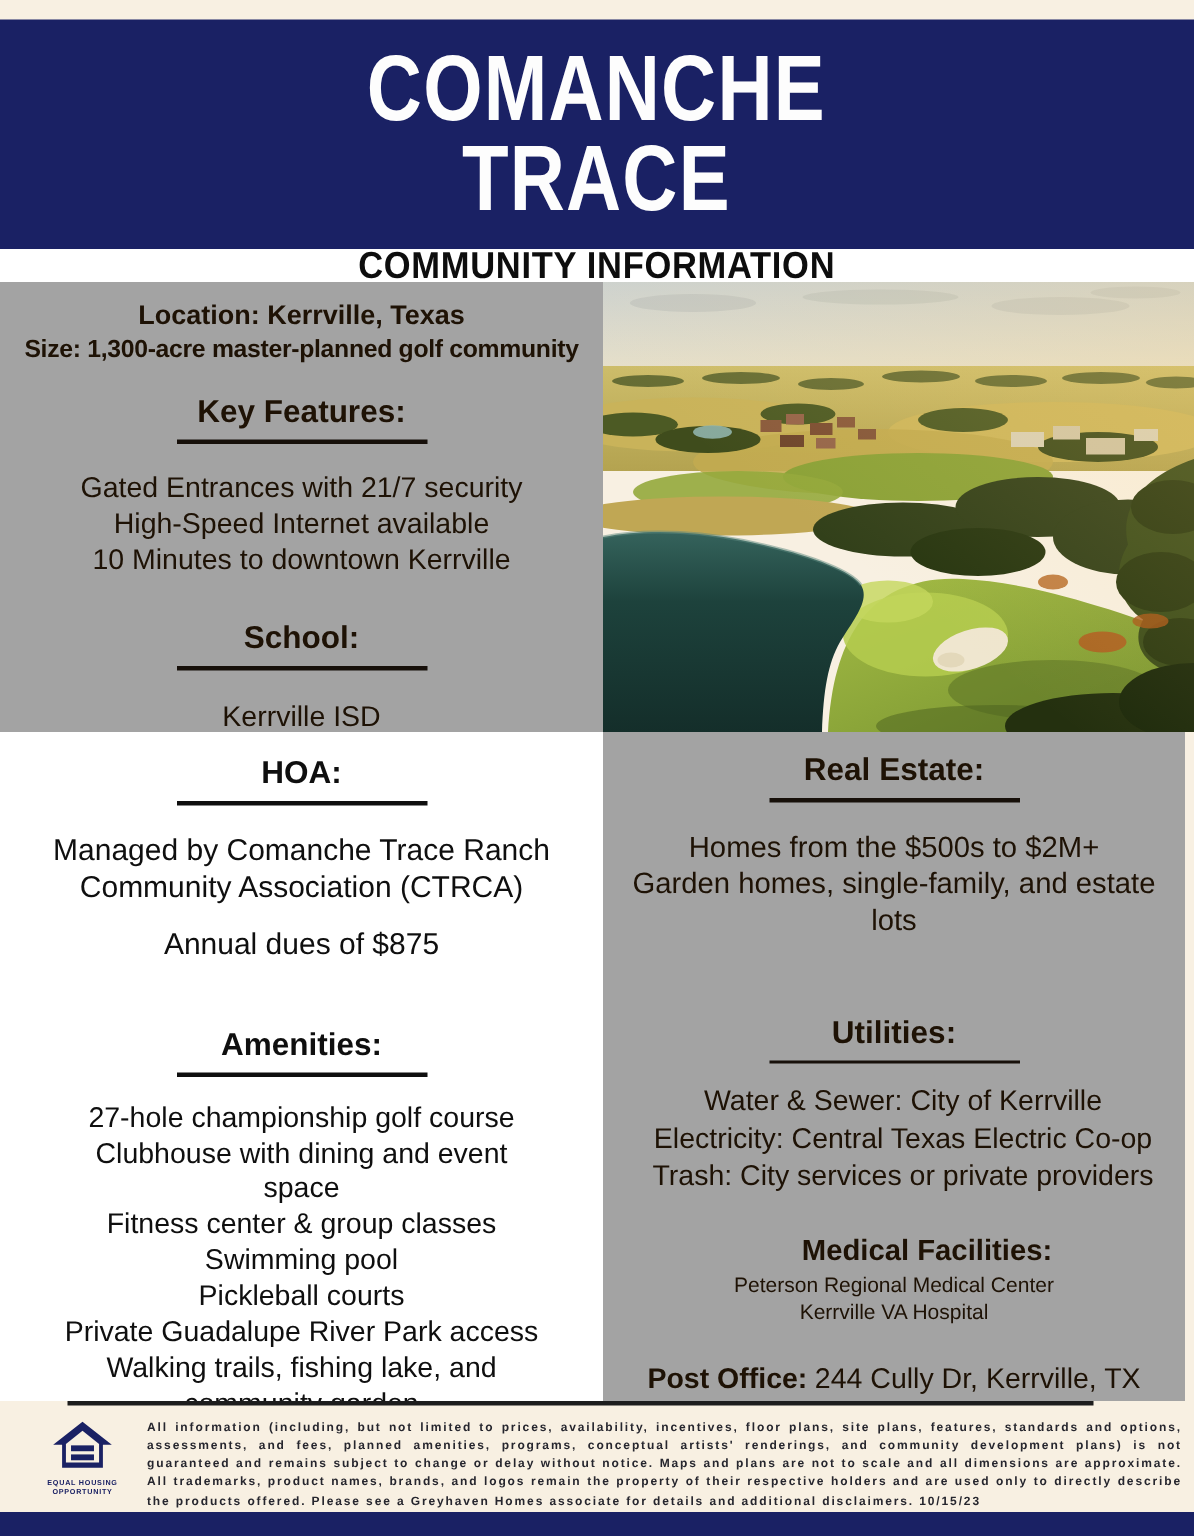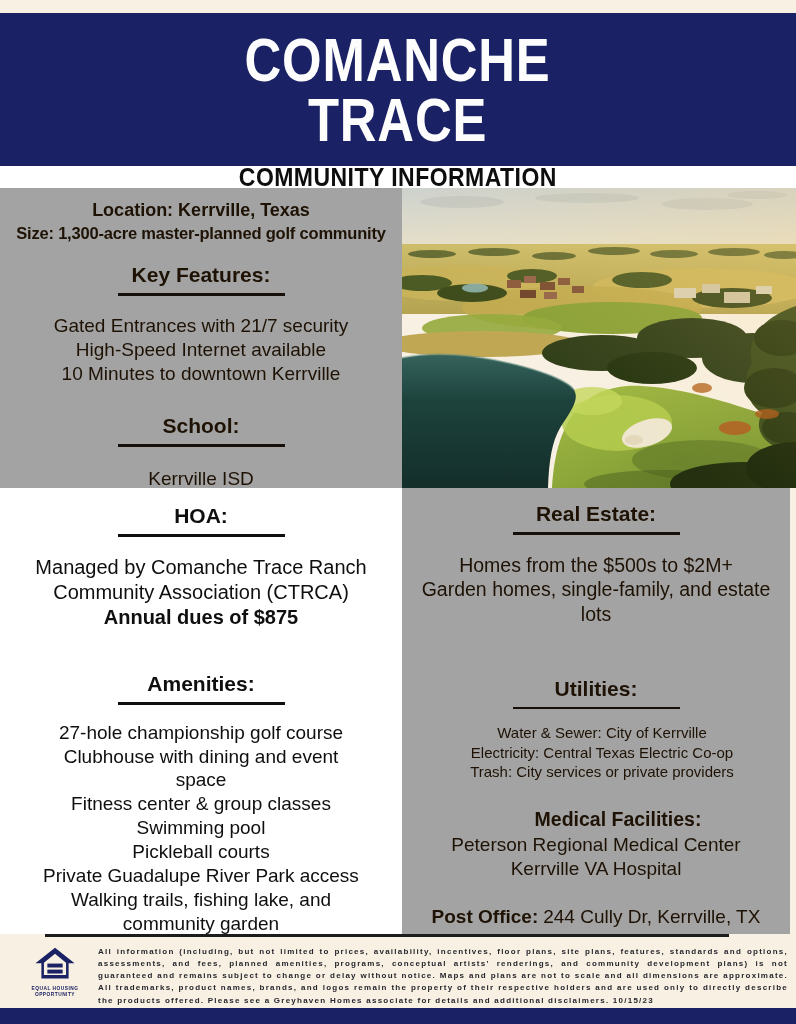--- a/index.html
+++ b/index.html
@@ -53,23 +53,23 @@
   .mt-school-lines { margin-top:20px; }
 
   .hoa-head { margin-top:16px; }
   .hoa-p { font-size:20px; line-height:1.26; width:342px; margin:18px auto 0; }
   .amen-head { margin-top:42px; }
   .amen-list { font-size:19px; line-height:1.26; width:320px; margin:16px auto 0; }
 
   .re-head { margin-top:14px; }
   .re-lines { font-size:19.5px; line-height:1.27; width:382px; margin:18px auto 0; }
   .util-head { margin-top:50px; }
-  .util-lines { font-size:15px; line-height:1.3; margin-top:14px;padding-left:12px; }
+  .util-lines { font-size:19px; line-height:1.3; margin-top:14px;padding-left:12px; }
   .med-head { font-size:19.5px; font-weight:700; margin-top:26px;padding-left:44px; }
-  .med-lines { font-size:19px; line-height:1.27; margin-top:2px; }
+  .med-lines { font-size:14px; line-height:1.27; margin-top:2px; }
   .po-p { font-size:19px; line-height:1.3; width:384px; margin:24px auto 0; }
   .po-label { font-weight:700; margin-right:5px; }
 
   
   .bottom-rule { margin-left:45px; width:684px; height:3px; background:#1d1d1d; }
   .disclaimer { display:flex; align-items:flex-start; padding:9px 8px 4px 24px; height:56px; }
   .eho { width:62px; flex:0 0 62px; text-align:center; margin-top:1px; }
   .eho-caption { font-size:4.8px; font-weight:700; letter-spacing:0.5px; color:#1a2164; line-height:1.25; margin-top:1px; }
   .disc-text {
     flex:1; margin-left:12px; font-size:8px; font-weight:700; letter-spacing:1.25px;
@@ -236,21 +236,21 @@
   </div>
 
   <div class="content-bottom">
 
     <div class="white-col col-left">
       <div class="hoa-head">
         <div class="sec-heading">HOA:</div>
         <div class="rule-under"></div>
       </div>
       <div class="hoa-p">Managed by Comanche Trace Ranch Community Association (CTRCA)</div>
-      <div class="hoa-p" style="margin-top:0;font-weight:bold;">Annual dues of $875</div>
+      <div class="hoa-p" style="margin-top:13px;">Annual dues of $875</div>
 
       <div class="amen-head">
         <div class="sec-heading">Amenities:</div>
         <div class="rule-under"></div>
       </div>
       <div class="amen-list">
         <div>27-hole championship golf course</div>
         <div>Clubhouse with dining and event space</div>
         <div>Fitness center &amp; group classes</div>
         <div>Swimming pool</div>

